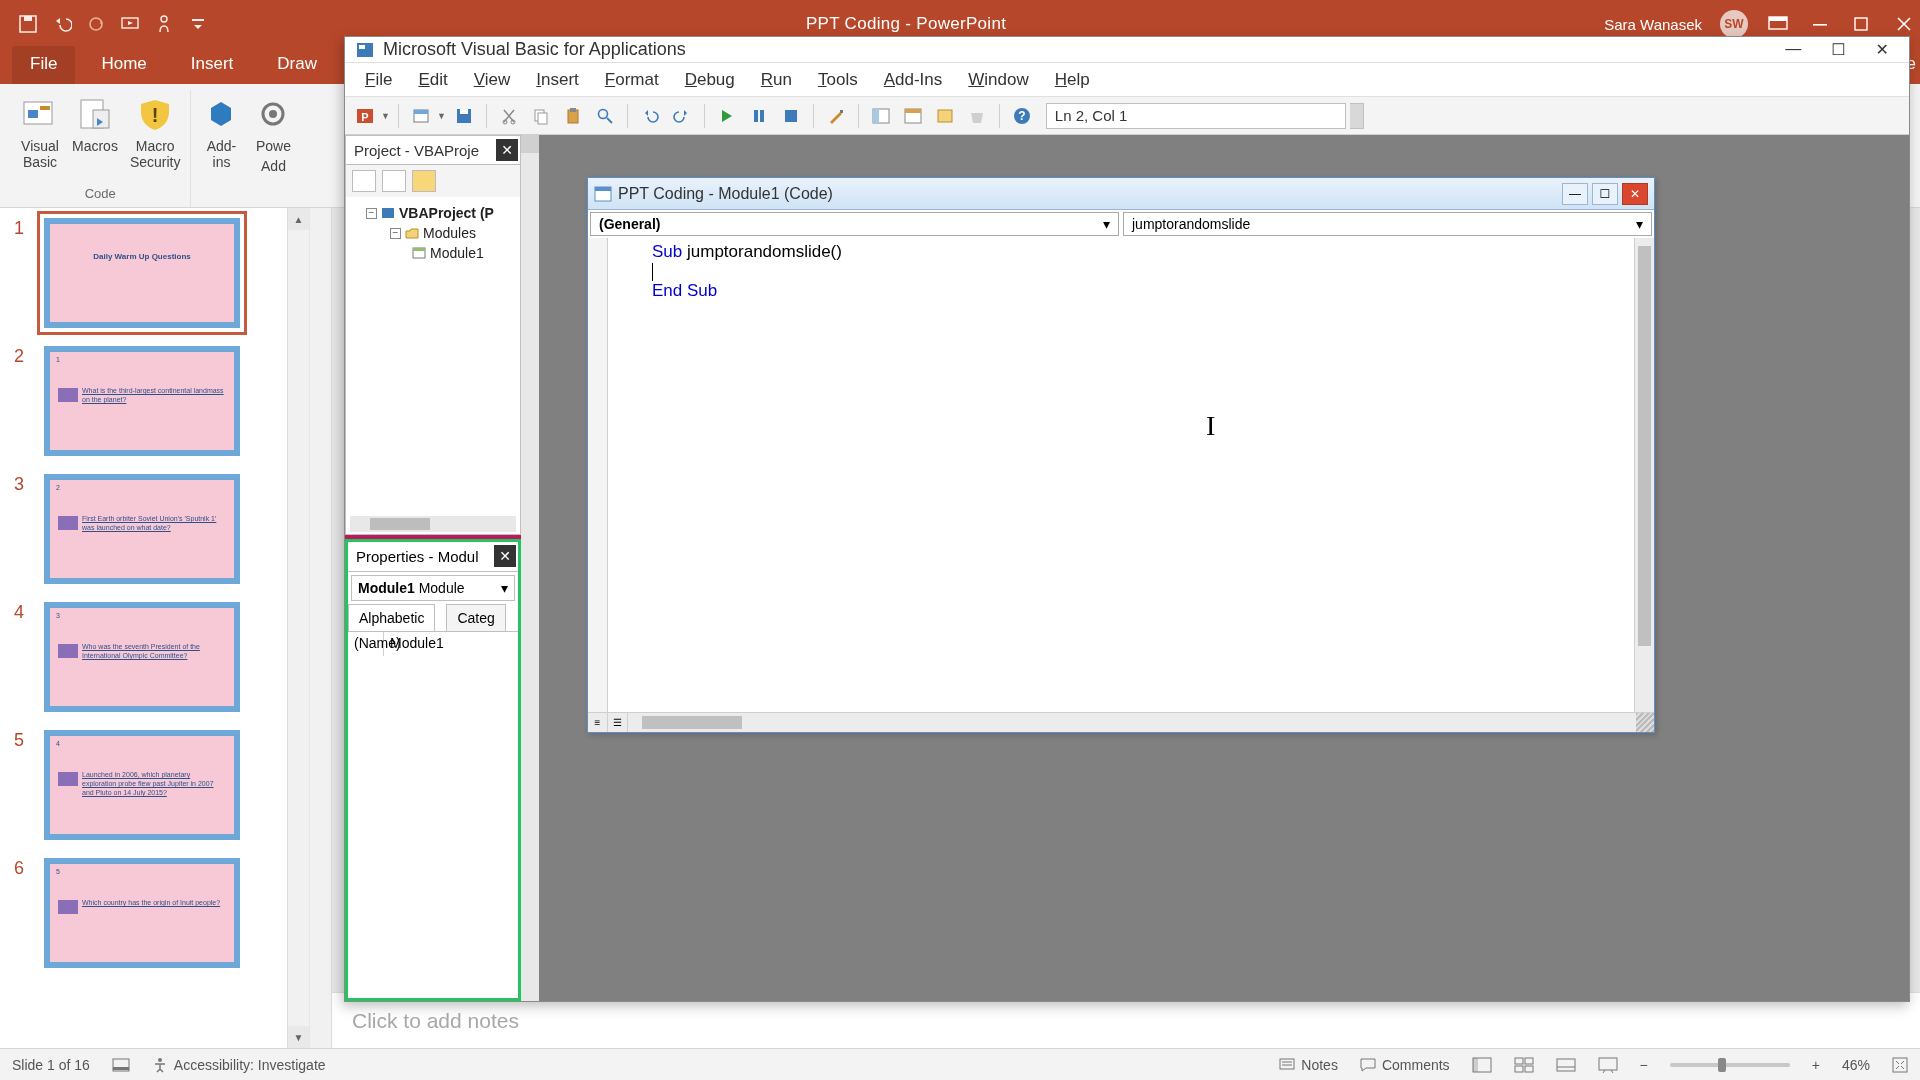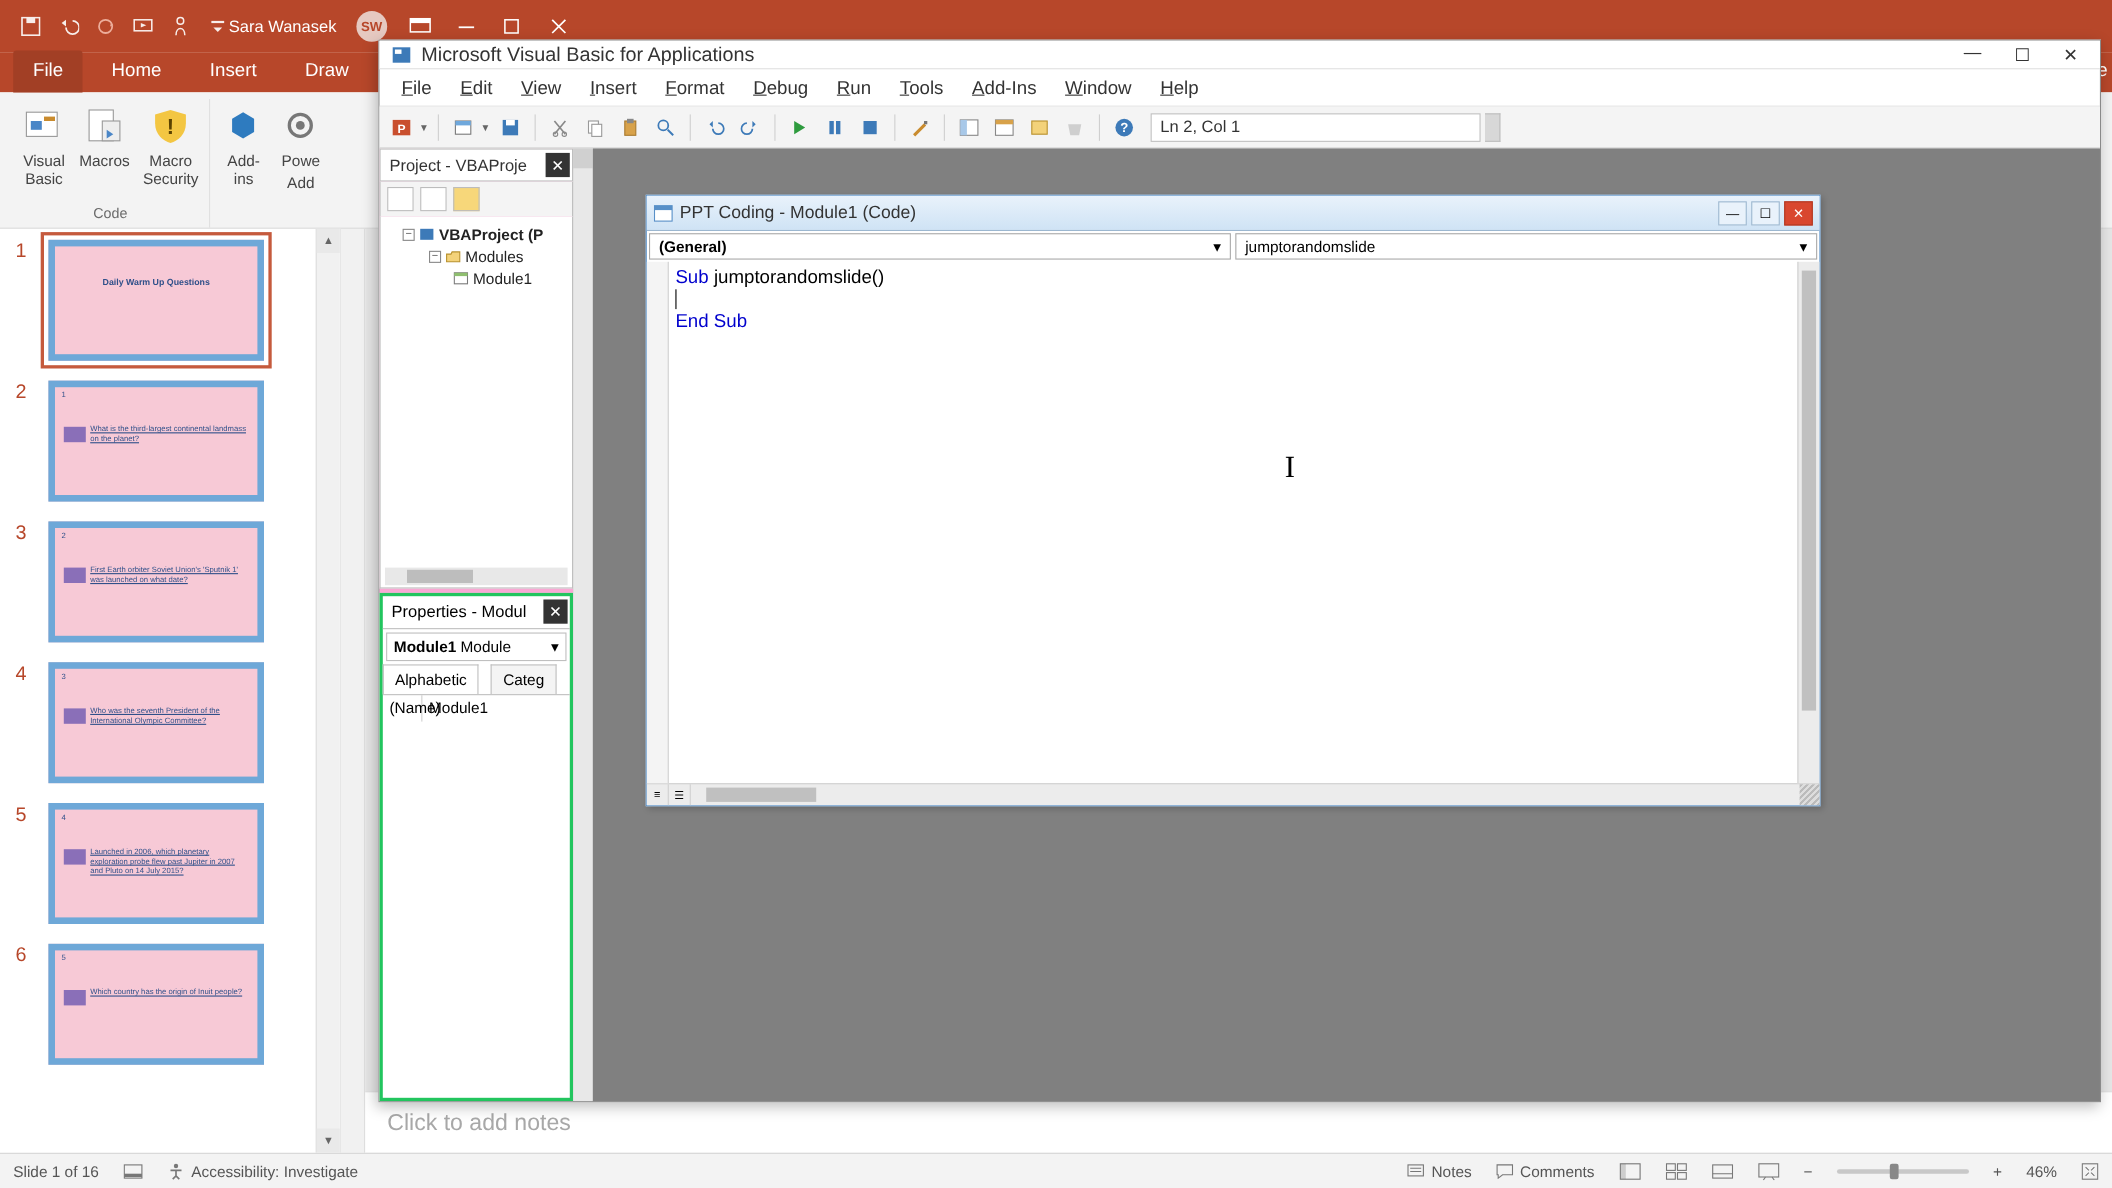--- a/index.html
+++ b/index.html
@@ -68,21 +68,21 @@
 .vba-menu u { text-decoration: underline; }
 
 .vba-toolbar { height: 38px; background: #f4f4f4; border-bottom: 1px solid #d0d0d0; display: flex; align-items: center; padding: 0 6px; gap: 4px; position:relative; }
 .tb-btn { width: 28px; height: 28px; display:flex; align-items:center; justify-content:center; }
 .tb-sep { width: 1px; height: 24px; background: #cfcfcf; margin: 0 4px; }
 .tb-caret { font-size:9px; color:#666; margin-left:-2px; }
 .tb-status { position: relative; margin-left: 6px; background:#fff; border:1px solid #bfbfbf; height:26px; flex:1; max-width:300px; display:flex; align-items:center; padding:0 8px; font-size:15px; color:#333;}
 .tb-status-end { width:14px; height:26px; background:#d8d8d8; border:1px solid #bfbfbf; border-left:none; }
 
 .vba-body { flex:1; display:flex; background:#808080; }
-.vba-left { width: 176px; display:flex; flex-direction:column; background:#f9a8d4; }
+.vba-left { width: 176px; display:flex; flex-direction:column; background:#be185d; }
 .vba-pane-title { height: 30px; background: #fff; border:1px solid #bfbfbf; display:flex; align-items:center; padding:0 8px; font-size:15px; color:#333; position:relative;}
 .vba-pane-close { width:22px; height:22px; background:#d55; color:#fff; display:flex; align-items:center; justify-content:center; font-size:14px; position:absolute; right:2px; top:3px; }
 .vba-pane-close.black { background:#333; }
 .vba-tree-tools { height: 32px; background:#f4f4f4; border-left:1px solid #bfbfbf; border-right:1px solid #bfbfbf; display:flex; align-items:center; gap:6px; padding:0 6px; }
 .tree-tool { width:24px; height:22px; border:1px solid #bcbcbc; background:#fff; }
 .tree-tool.folder { background:#f7d77a; }
 .vba-tree { flex:1; border:1px solid #bfbfbf; border-top:none; padding:6px 4px; font-size:14px; color:#222; overflow:hidden; position:relative; background:#fff;}
 .tree-row { display:flex; align-items:center; gap:4px; padding:2px 0; white-space:nowrap;}
 .tree-indent1 { padding-left:16px; }
 .tree-indent2 { padding-left:40px; }
@@ -110,21 +110,21 @@
 
 .code-win { position:absolute; left:48px; top:42px; width:1068px; height:556px; background:#fff; border:1px solid #5890c8; box-shadow:2px 2px 6px rgba(0,0,0,.2); display:flex; flex-direction:column;}
 .code-title { height:32px; background:linear-gradient(#e9f2fb,#cfe3f5); display:flex; align-items:center; padding:0 6px; border-bottom:1px solid #9cb7d0;}
 .code-title-text { font-size:16px; color:#333; margin-left:6px; flex:1;}
 .code-winbtns { display:flex; gap:4px;}
 .cwin-btn { width:26px; height:22px; border:1px solid #9cb7d0; background:#e9f2fb; display:flex; align-items:center; justify-content:center; font-size:12px;}
 .cwin-btn.close { background:#d9472f; color:#fff; border-color:#b03a24;}
 .code-selectors { height:28px; display:flex; }
 .code-sel { flex:1; border:1px solid #a9a9a9; margin:2px; display:flex; align-items:center; justify-content:space-between; padding:0 8px; font-size:14px; background:#fff;}
 .code-sel:first-child b { font-weight:700; }
-.code-body { flex:1; display:flex; position:relative;}
+.code-body { flex:1; display:flex; position:relative;gap:38px;}
 .code-margin { width:20px; background:#f4f4f4; border-right:1px solid #d0d0d0;}
 .code-text { flex:1; font-family:"Consolas","Courier New",monospace; font-size:17px; padding:4px 6px; color:#000; white-space:pre; position:relative;}
 .code-kw { color:#0000cd; }
 .code-caret { display:inline-block; width:1px; height:18px; background:#000; vertical-align:middle; animation:blink 1s step-end infinite;}
 @keyframes blink { 50% { opacity:0; } }
 .text-cursor { position:absolute; left:560px; top:172px; font-family:serif; font-size:28px; color:#000; }
 .code-vscroll { width:20px; background:#ececec; border-left:1px solid #cfcfcf; position:relative;}
 .code-vscroll::after{content:"";position:absolute;top:8px;left:3px;right:3px;height:400px;background:#c0c0c0;}
 .code-bottom { height:20px; display:flex; border-top:1px solid #cfcfcf; background:#ececec;}
 .code-bottom .vbtn{width:20px;border-right:1px solid #cfcfcf;display:flex;align-items:center;justify-content:center;font-size:10px;}
@@ -169,20 +169,21 @@
           <path d="M5 18c0-4 2-6 4-6s4 2 4 6" fill="none" stroke="#fff" stroke-width="1.4"></path>
         </svg>
       </div>
     <div class="qat-btn">
         <svg width="12" height="14">
           <rect x="0" y="2" width="12" height="2" fill="#fff"></rect>
           <path d="M2 8l4 4 4-4z" fill="#fff"></path>
         </svg>
       </div>
   </div>
+  <div class="pp-title-center">PPT Coding  -  PowerPoint</div>
   <div class="pp-title-right">
     <span class="pp-user">Sara Wanasek</span>
     <div class="pp-avatar">SW</div>
     <div class="pp-winbtn">
         <svg width="20" height="16">
           <rect x="1" y="1" width="18" height="12" fill="none" stroke="#fff" stroke-width="1.4"></rect>
           <rect x="1" y="1" width="18" height="4" fill="#fff"></rect>
         </svg>
       </div>
     <div class="pp-winbtn">

